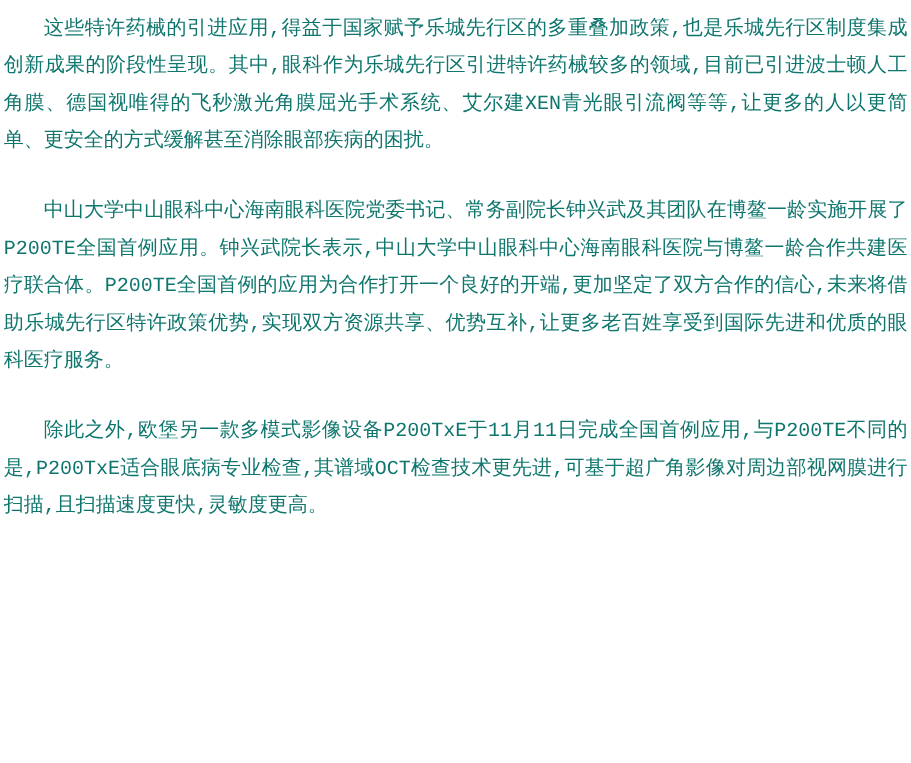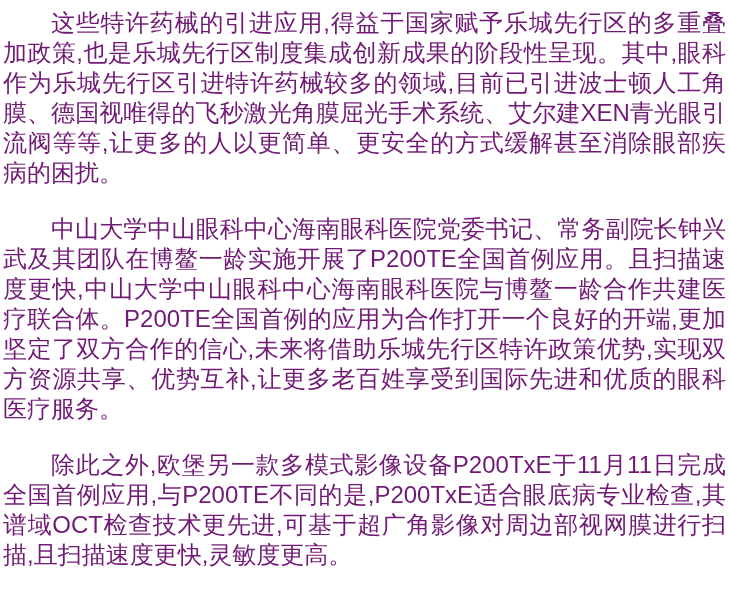--- a/index.html
+++ b/index.html
@@ -8,32 +8,33 @@
     background: #ffffff;
     font-family: "Liberation Sans", sans-serif;
   }
   .article {
     width: 729px;
     min-height: 610px;
     background: #ffffff;
     padding: 8px 3px 10px 3px;
   }
   .article p {
-    font-size: 24px;
+    font-size: 16px;
     line-height: 30px;
-    color: #701a75;
+    color: #0f766e;
     text-indent: 2em;
     text-align: justify;
     margin: 0 0 26px 0;
     font-weight: 400;
     letter-spacing: 0;
     word-break: break-all;
+    font-family: Liberation Mono, monospace;
   }
   .article p:last-child { margin-bottom: 0; }
 </style>
 </head>
 <body>
 
 <div class="article">
   <p>这些特许药械的引进应用,得益于国家赋予乐城先行区的多重叠加政策,也是乐城先行区制度集成创新成果的阶段性呈现。其中,眼科作为乐城先行区引进特许药械较多的领域,目前已引进波士顿人工角膜、德国视唯得的飞秒激光角膜屈光手术系统、艾尔建XEN青光眼引流阀等等,让更多的人以更简单、更安全的方式缓解甚至消除眼部疾病的困扰。</p>
-  <p>中山大学中山眼科中心海南眼科医院党委书记、常务副院长钟兴武及其团队在博鳌一龄实施开展了P200TE全国首例应用。且扫描速度更快,中山大学中山眼科中心海南眼科医院与博鳌一龄合作共建医疗联合体。P200TE全国首例的应用为合作打开一个良好的开端,更加坚定了双方合作的信心,未来将借助乐城先行区特许政策优势,实现双方资源共享、优势互补,让更多老百姓享受到国际先进和优质的眼科医疗服务。</p>
+  <p>中山大学中山眼科中心海南眼科医院党委书记、常务副院长钟兴武及其团队在博鳌一龄实施开展了P200TE全国首例应用。钟兴武院长表示,中山大学中山眼科中心海南眼科医院与博鳌一龄合作共建医疗联合体。P200TE全国首例的应用为合作打开一个良好的开端,更加坚定了双方合作的信心,未来将借助乐城先行区特许政策优势,实现双方资源共享、优势互补,让更多老百姓享受到国际先进和优质的眼科医疗服务。</p>
   <p>除此之外,欧堡另一款多模式影像设备P200TxE于11月11日完成全国首例应用,与P200TE不同的是,P200TxE适合眼底病专业检查,其谱域OCT检查技术更先进,可基于超广角影像对周边部视网膜进行扫描,且扫描速度更快,灵敏度更高。</p>
 </div>
 
 </body></html>

